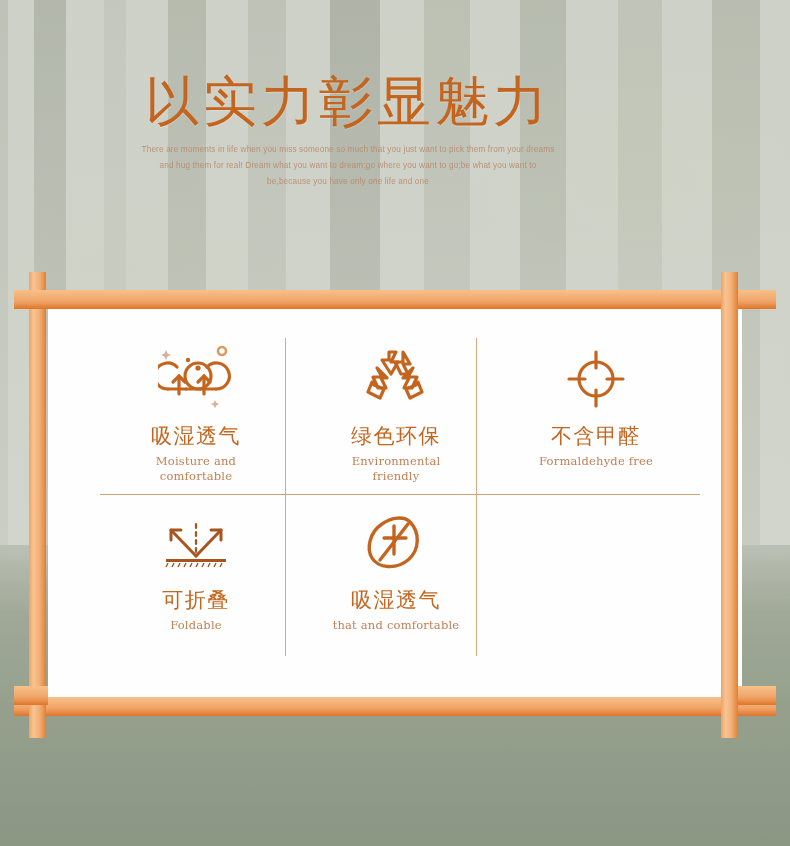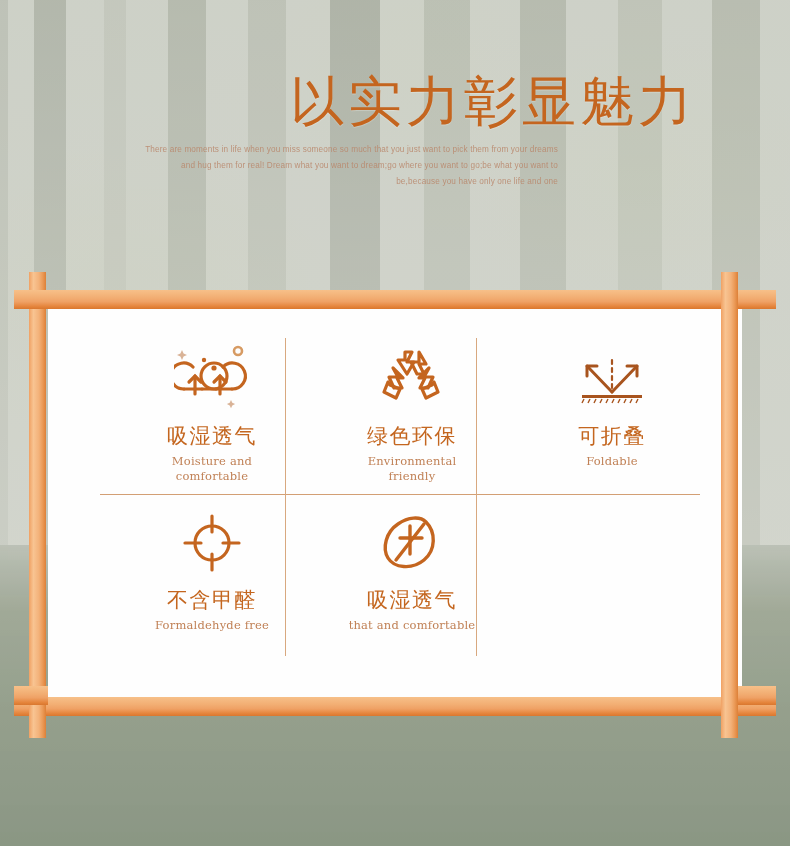--- a/index.html
+++ b/index.html
@@ -85,21 +85,21 @@
     background:linear-gradient(90deg,#f0a163 0%,#f8c492 26%,#f3b27a 58%,#eb9a57 80%,#dd8038 100%);
   }
 
   
   .card {
     position:absolute; left:48px; top:307px; width:694px; height:391px;
     background:#fefefe; z-index:1;
   }
 
   
-  .header { position:absolute; left:0; top:0; width:696px; z-index:3; text-align:right; }
+  .header { position:absolute; left:0; top:0; width:696px; z-index:3; text-align:center; }
   .title {
     margin-top:72px;
     font-family:"DejaVu Serif", serif;
     font-size:54px;
     letter-spacing:4px;
     color:#c4651f;
     font-weight:400;
     line-height:1.1;
     text-shadow:0 1px 1px rgba(255,255,255,.25);
   }
@@ -109,21 +109,21 @@
     font-family:"Liberation Sans", sans-serif;
     font-size:8.2px;
     line-height:16px;
     color:#b9866a;
     opacity:.85;
     letter-spacing:.15px;
   }
 
   
   .grid {
-    position:absolute; left:112px; top:330px; width:600px; height:330px;
+    position:absolute; left:96px; top:330px; width:600px; height:330px;
     z-index:4;
     display:grid;
     grid-template-columns:1fr 1fr 1fr;
     grid-template-rows:164px 166px;
   }
   .cell { display:flex; flex-direction:column; align-items:center; }
   .cell .ico { height:76px; display:flex; align-items:flex-end; justify-content:center; }
   .cell.r1 .ico { margin-top:4px; }
   .cell.r2 .ico { margin-top:12px; height:68px; }
   .cn {
@@ -245,56 +245,56 @@
         </g>
       </svg>
     </div>
     <div class="cn">绿色环保</div>
     <div class="en" style="width:110px;">Environmental friendly</div>
   </div>
 
 
   <div class="cell r2">
     <div class="ico">
+      <svg width="64" height="62" viewBox="0 0 64 62">
+        <g fill="none" stroke="#c4651f" stroke-width="3.2" stroke-linecap="round">
+          <circle cx="32" cy="31" r="17"></circle>
+          <path d="M32 4 V20"></path>
+          <path d="M32 42 V58"></path>
+          <path d="M5 31 H21"></path>
+          <path d="M43 31 H59"></path>
+        </g>
+      </svg>
+    </div>
+    <div class="cn">不含甲醛</div>
+    <div class="en">Formaldehyde free</div>
+  </div>
+
+  <div class="cell r2">
+    <div class="ico">
       <svg width="76" height="58" viewBox="0 0 76 58">
         <g fill="none" stroke="#a8541e" stroke-width="3" stroke-linecap="round" stroke-linejoin="round">
           <path d="M38 40 L13 14"></path>
           <path d="M13 14 L13 24 M13 14 L23 14"></path>
           <path d="M38 40 L63 14"></path>
           <path d="M63 14 L63 24 M63 14 L53 14"></path>
           <path d="M38 8 L38 38" stroke-dasharray="4 4" stroke-width="2.2"></path>
         </g>
         <rect x="8" y="43" width="60" height="3" fill="#a8541e"></rect>
         <g stroke="#a8541e" stroke-width="1.4">
           <path d="M10 47 l-2 4 M16 47 l-2 4 M22 47 l-2 4 M28 47 l-2 4 M34 47 l-2 4 M40 47 l-2 4 M46 47 l-2 4 M52 47 l-2 4 M58 47 l-2 4 M64 47 l-2 4"></path>
         </g>
       </svg>
     </div>
     <div class="cn">可折叠</div>
     <div class="en">Foldable</div>
   </div>
 
   <div class="cell r2">
     <div class="ico">
-      <svg width="64" height="62" viewBox="0 0 64 62">
-        <g fill="none" stroke="#c4651f" stroke-width="3.2" stroke-linecap="round">
-          <circle cx="32" cy="31" r="17"></circle>
-          <path d="M32 4 V20"></path>
-          <path d="M32 42 V58"></path>
-          <path d="M5 31 H21"></path>
-          <path d="M43 31 H59"></path>
-        </g>
-      </svg>
-    </div>
-    <div class="cn">不含甲醛</div>
-    <div class="en">Formaldehyde free</div>
-  </div>
-
-  <div class="cell r2">
-    <div class="ico">
       <svg width="64" height="60" viewBox="0 0 64 60">
         <g fill="none" stroke="#c4651f" stroke-width="3.4" stroke-linecap="round" stroke-linejoin="round">
           <path d="M46 8 C56 18 56 36 44 46 C32 56 14 54 8 44 C2 34 6 18 18 10 C28 3 40 2 46 8 Z"></path>
           <path d="M44 10 L16 46"></path>
           <path d="M42 24 L20 24"></path>
           <path d="M30 12 L30 40"></path>
         </g>
       </svg>
     </div>
     <div class="cn">吸湿透气</div>

